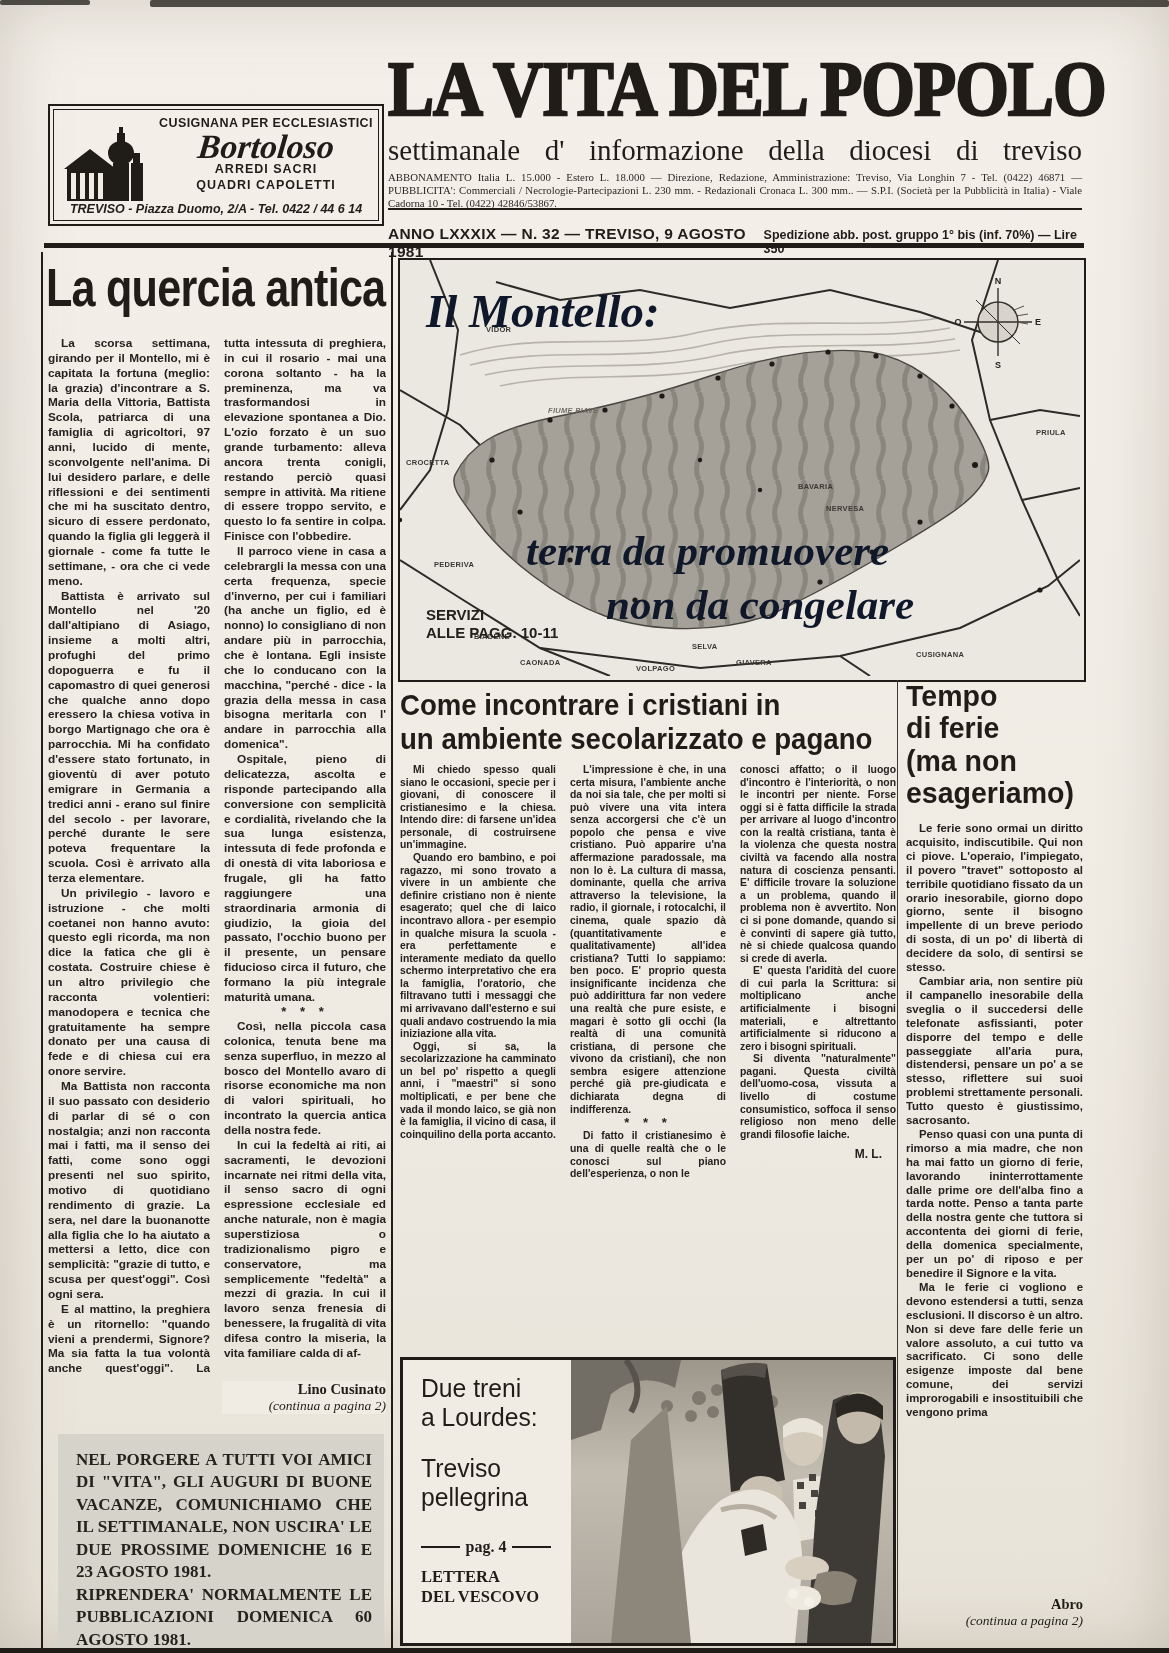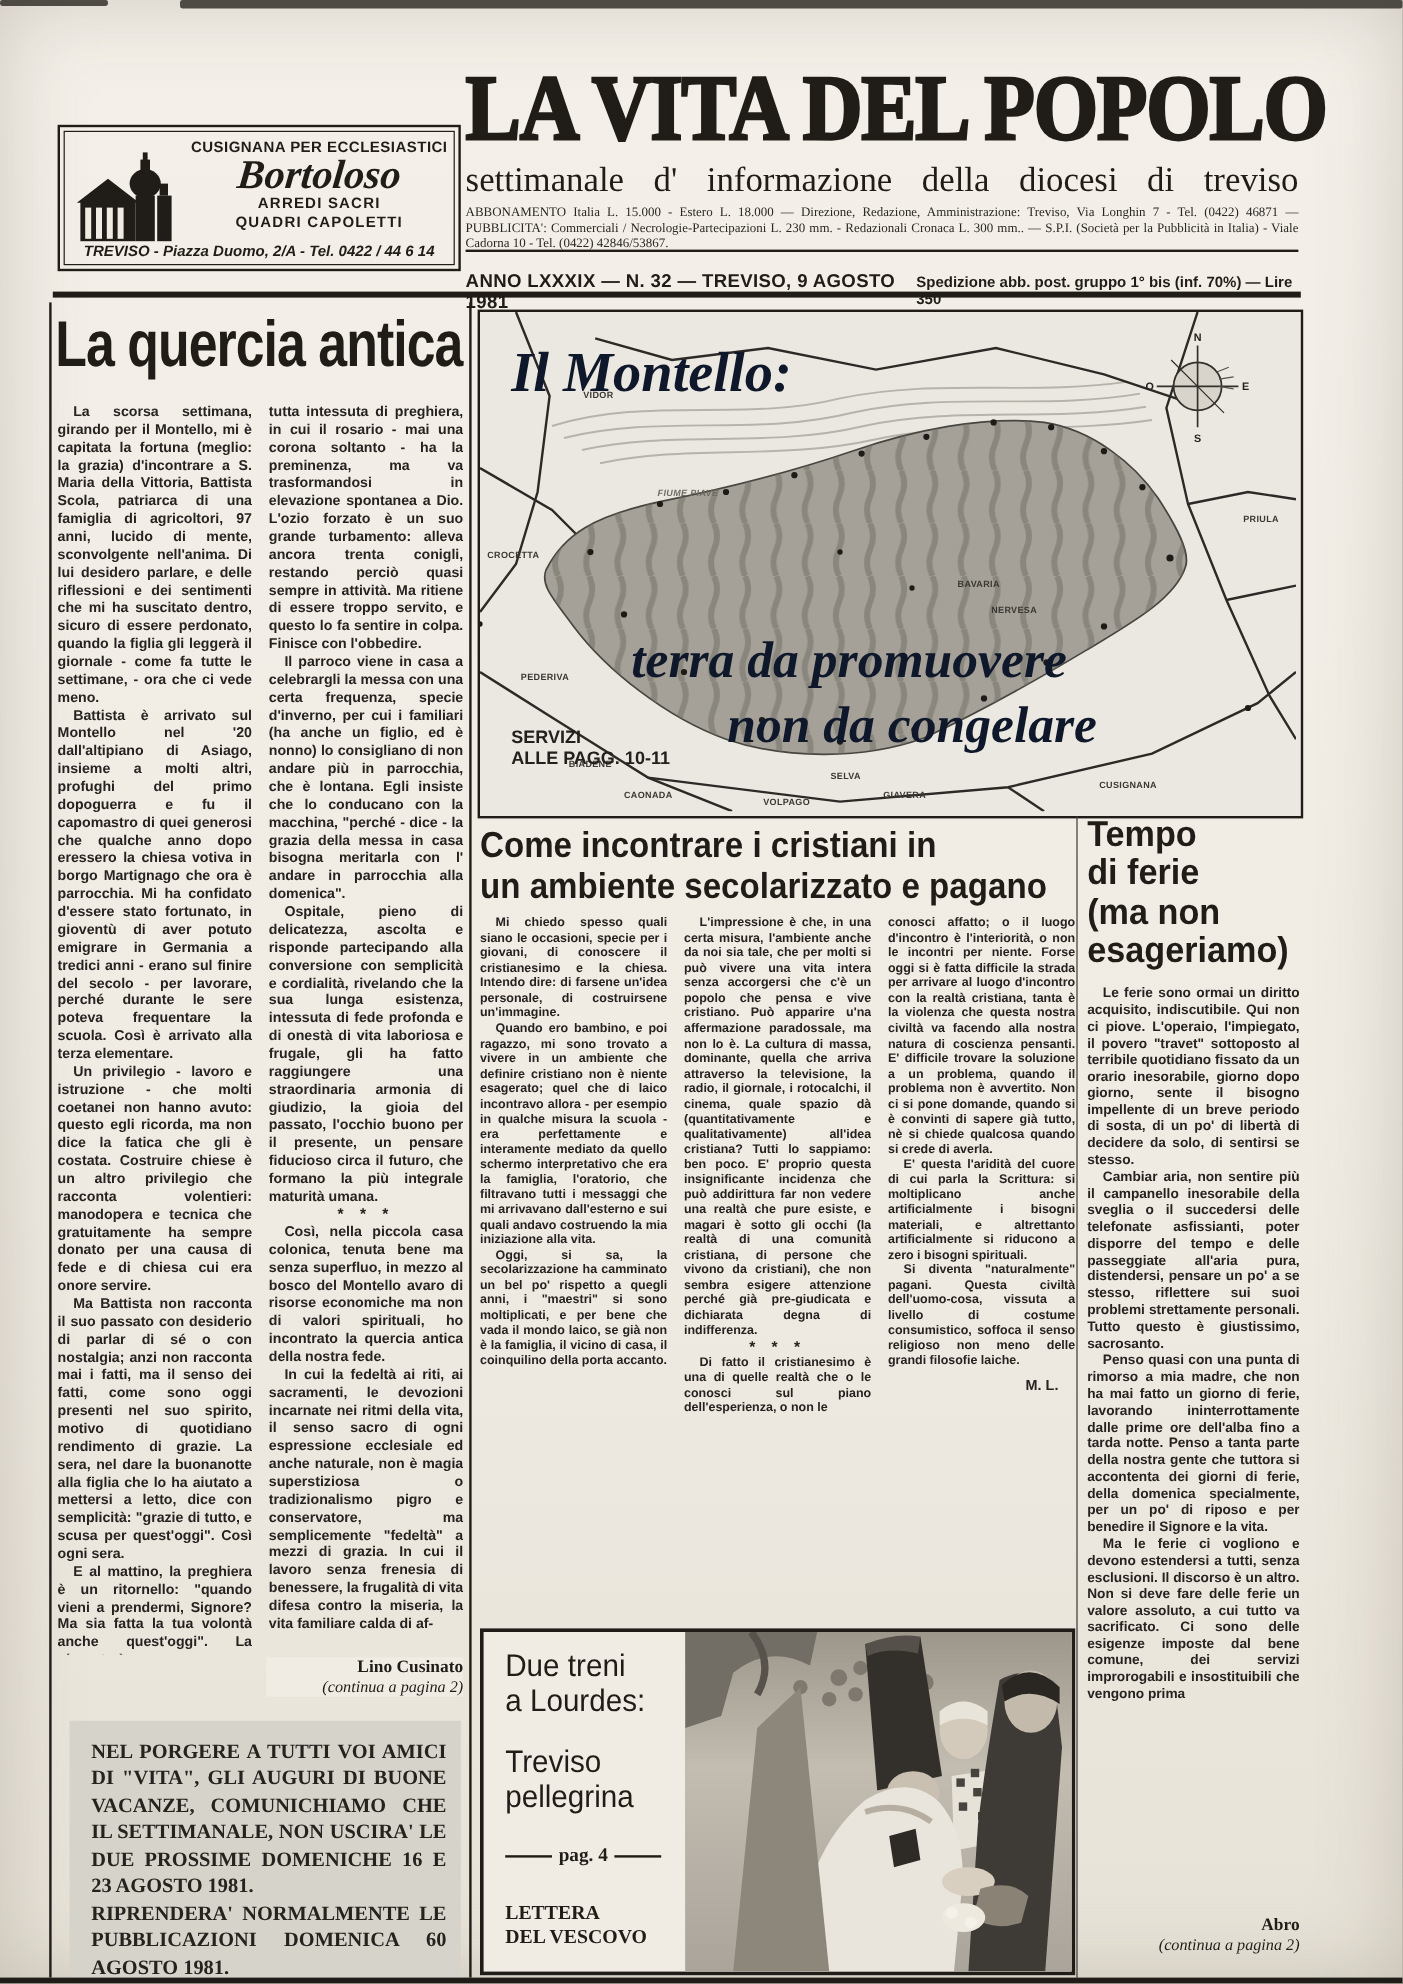--- a/index.html
+++ b/index.html
@@ -101,21 +101,21 @@
   #ferie-sig{left:906px;top:1596px;width:177px;background:transparent;}
 
   
   #lourdes{left:400px;top:1357px;width:496px;height:289px;border:3px solid var(--ink);
            box-sizing:border-box;display:flex;background:var(--paper);overflow:hidden;}
   #lourdes-left{width:168px;box-sizing:border-box;padding:14px 10px 8px 18px;}
   .lrd-head{font-size:26px;font-weight:400;line-height:1.12;}
   #lrd-pagrow{display:flex;align-items:center;gap:6px;margin-top:26px;width:130px;}
   #lrd-pagrow .dash{flex:1;height:2px;background:var(--ink);}
   #lrd-pag{font-family:"Liberation Serif",serif;font-weight:700;font-size:16px;white-space:nowrap;}
-  #lrd-sub{margin-top:28px;font-family:"Liberation Serif",serif;font-weight:700;font-size:16.5px;line-height:1.2;}
+  #lrd-sub{margin-top:11px;font-family:"Liberation Serif",serif;font-weight:700;font-size:16.5px;line-height:1.2;}
   #lourdes-photo{flex:1;position:relative;background:#b9b4ab;}
   #lourdes-photo svg{position:absolute;inset:0;}
 </style>
 </head>
 <body>
 
 <div id="page">
 
   <div class="abs smudge" style="left:150px;top:0;width:1019px;height:7px;"></div>
   <div class="abs smudge" style="left:0;top:0;width:90px;height:5px;"></div>

